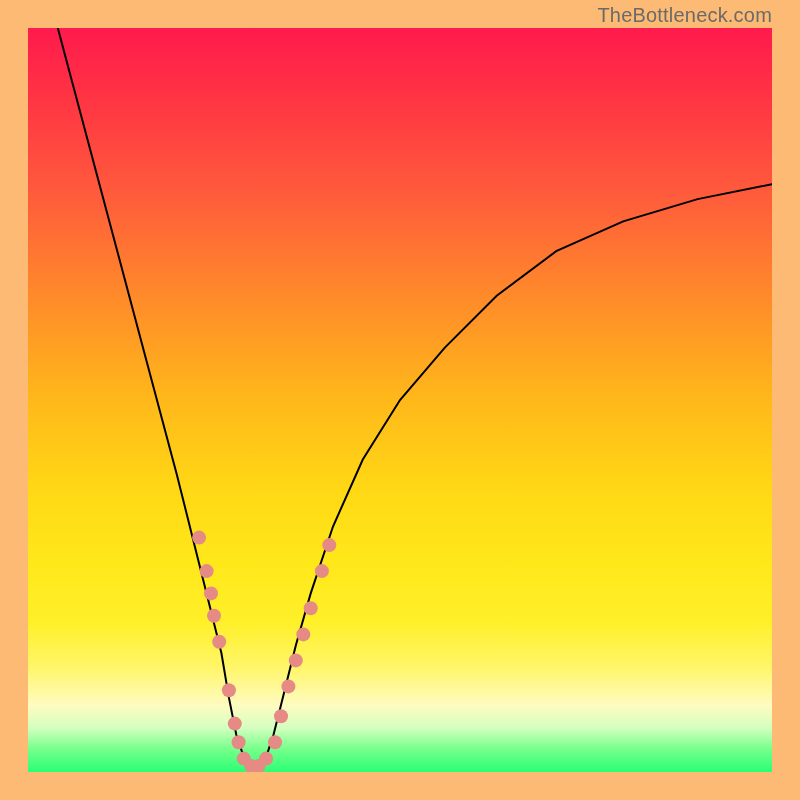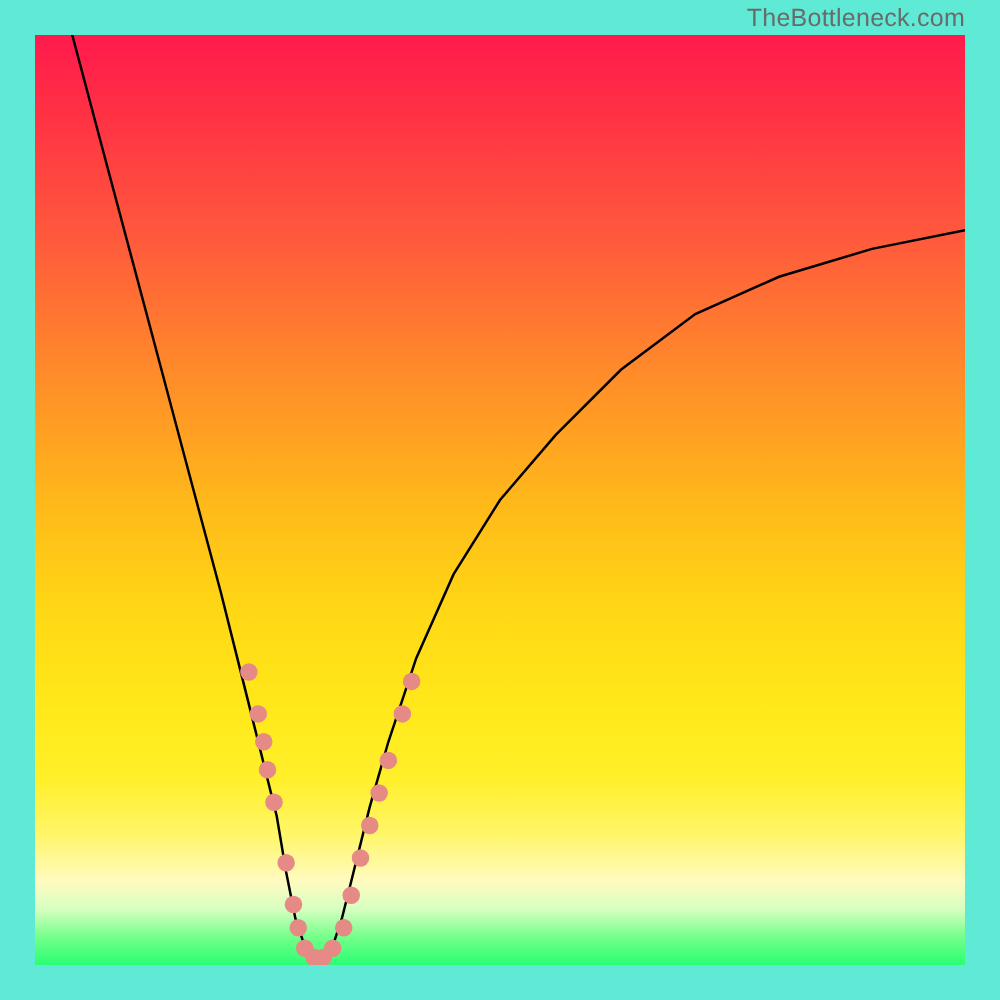--- a/index.html
+++ b/index.html
@@ -10,21 +10,21 @@
     background: #000;
     position: relative;
     font-family: Arial, Helvetica, sans-serif;
   }
   .frame {
     position: absolute;
     top: 0;
     left: 0;
     width: 800px;
     height: 800px;
-    background: #5eead4;
+    background: #fdba74;
   }
   .plot-area {
     position: absolute;
     top: 28px;
     left: 28px;
     width: 744px;
     height: 744px;
     overflow: hidden;
   }
   .gradient {

